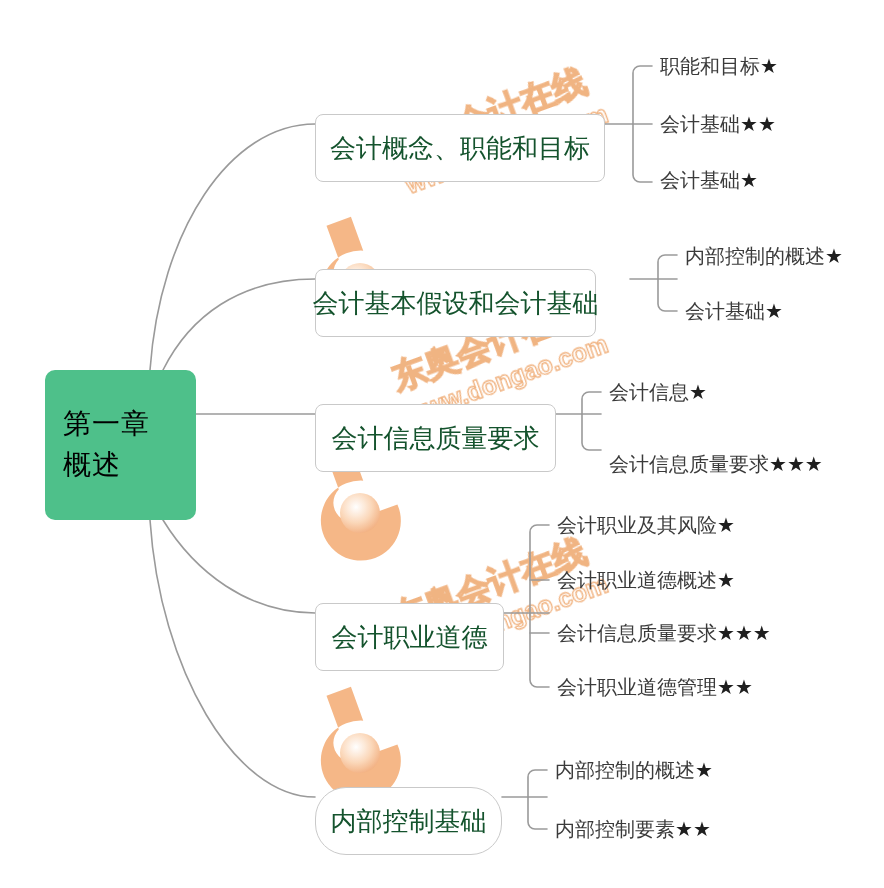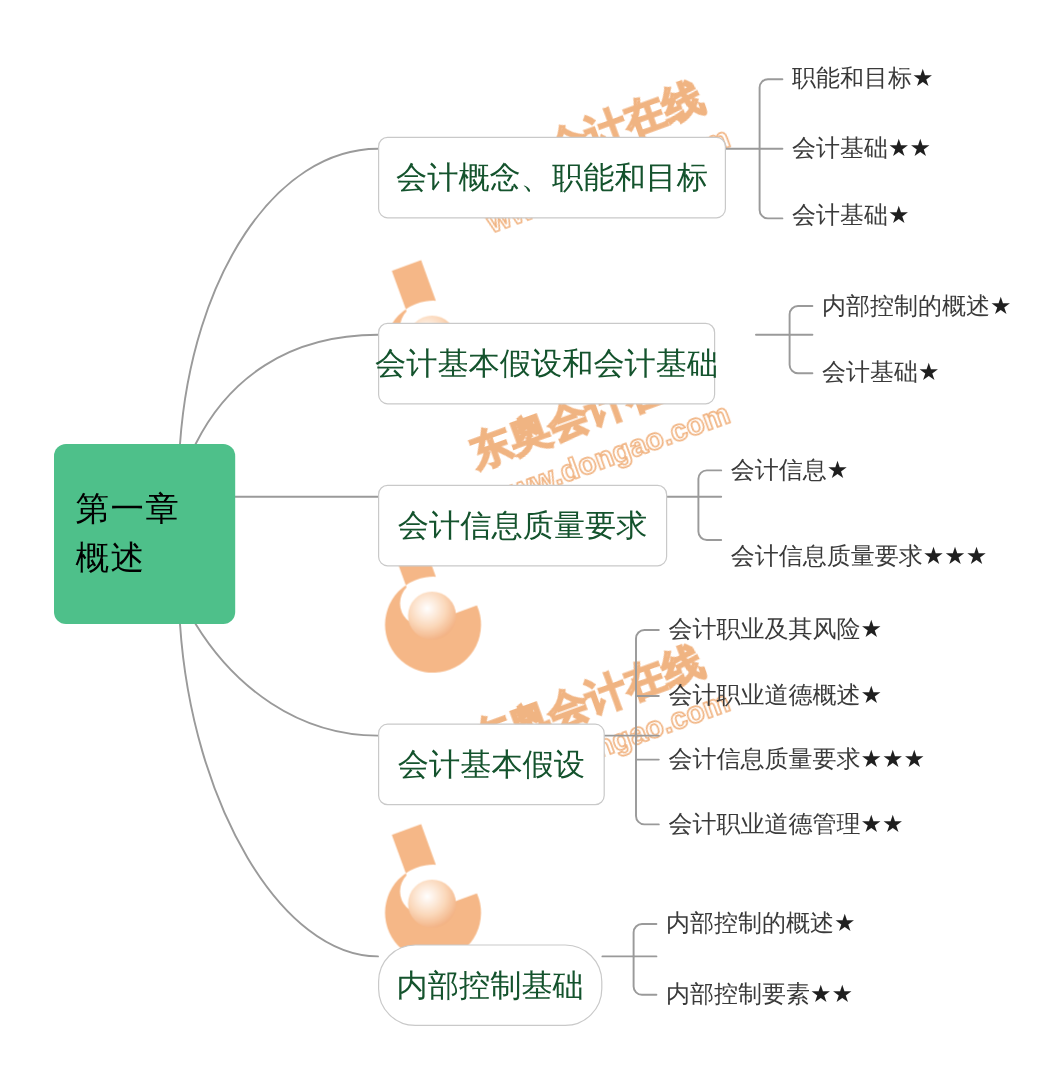--- a/index.html
+++ b/index.html
@@ -175,21 +175,21 @@
 
   <div class="branch-node" style="left:315px; top:245px; width:281px; height:68px;">
     <span>会计基本假设和会计基础</span>
   </div>
 
   <div class="branch-node" style="left:315px; top:380px; width:241px; height:68px;">
     <span>会计信息质量要求</span>
   </div>
 
   <div class="branch-node" style="left:315px; top:579px; width:189px; height:68px;">
-    <span>会计基本假设</span>
+    <span>会计职业道德</span>
   </div>
 
   <div class="branch-node" style="left:315px; top:763px; width:187px; height:68px;border-radius:31px;">
     <span>内部控制基础</span>
   </div>
 
   <div class="leaf-label" style="left:660px; top:66px;">
     <span>职能和目标</span><span class="stars">★</span>
   </div>
   <div class="leaf-label" style="left:660px; top:124px;">

